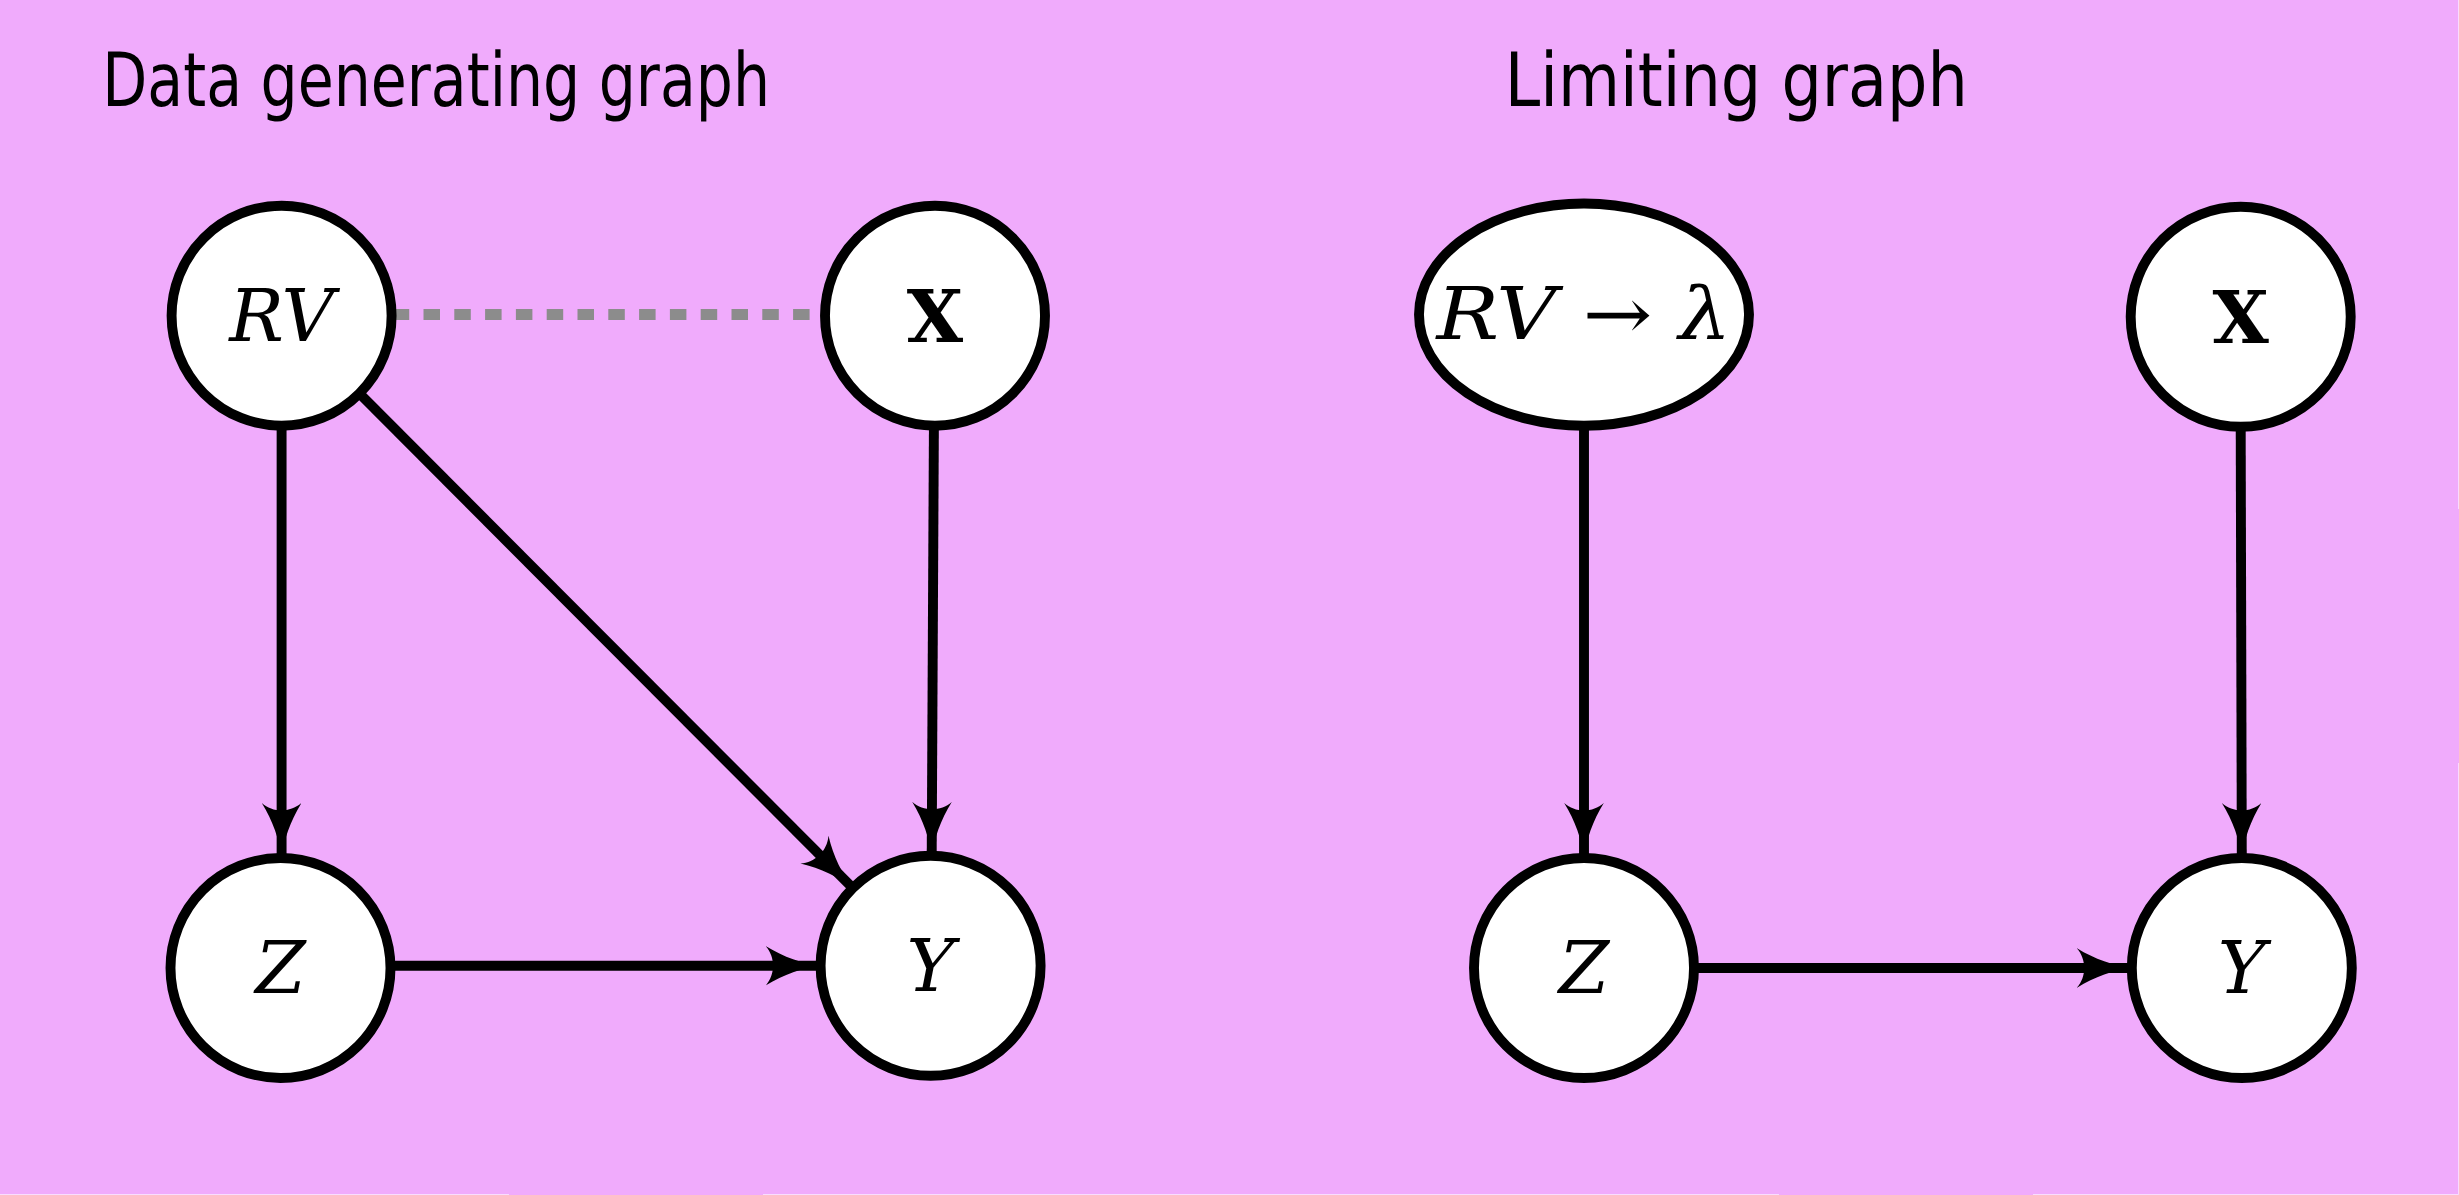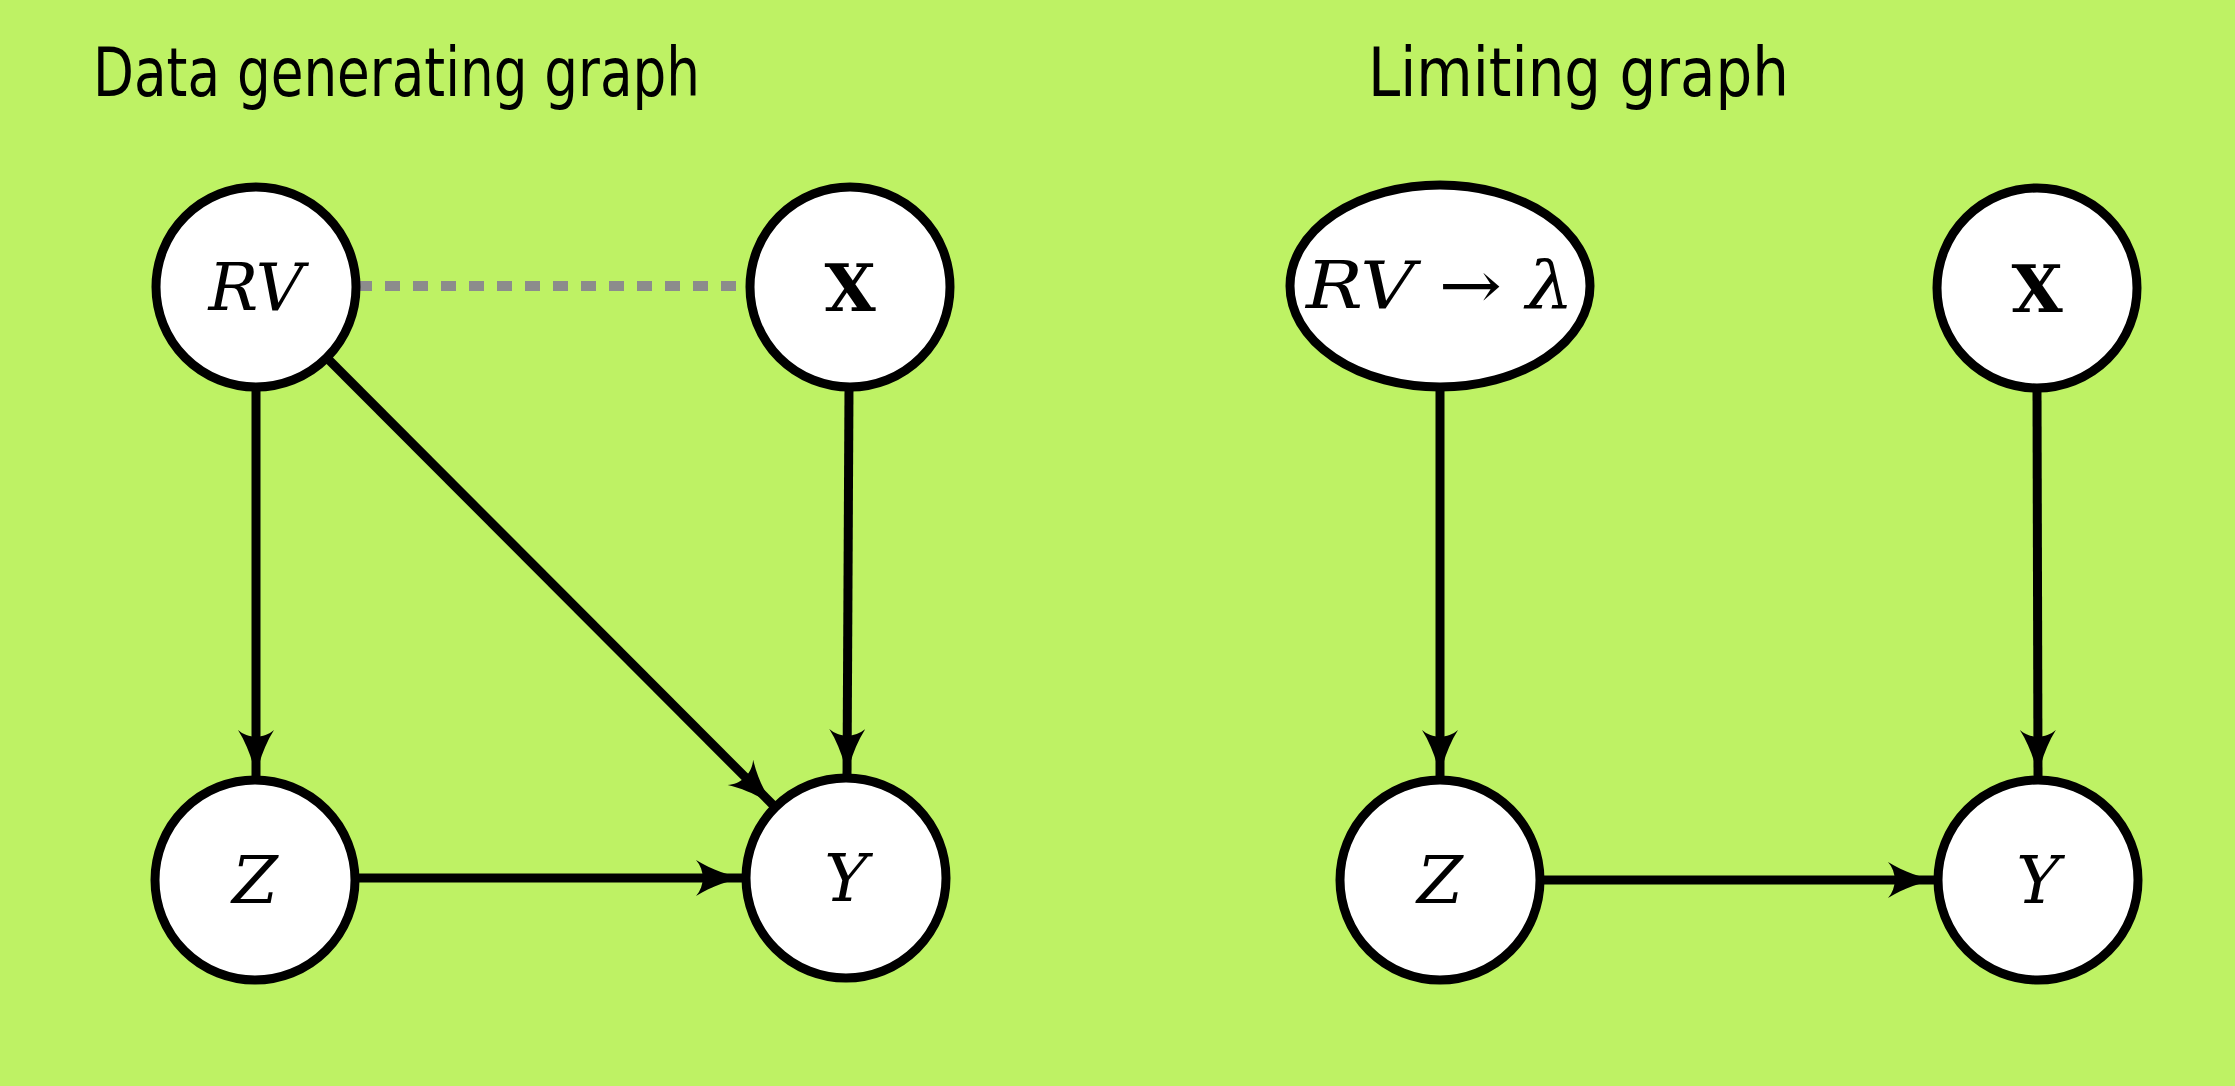--- a/index.html
+++ b/index.html
@@ -1,20 +1,20 @@
 <!DOCTYPE html>
 <html><head>
 <meta charset="utf-8">
 <style>
   html, body { margin: 0; padding: 0; background: #ffffff; }
   .canvas {
     position: relative;
     width: 2235px;
     height: 1086px;
-    background: #bef264;
+    background: #f0abfc;
     overflow: hidden;
   }
   svg { display: block; width: 2235px; height: 1086px; }
   .panel-title {
     font-family: "DejaVu Sans", sans-serif;
     font-size: 68px;
     font-weight: 400;
   }
   .node-label {
     font-family: "DejaVu Serif", serif;

